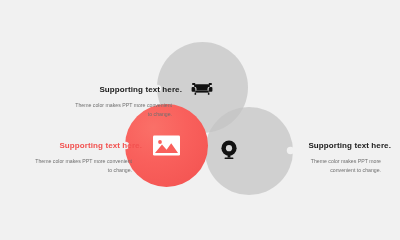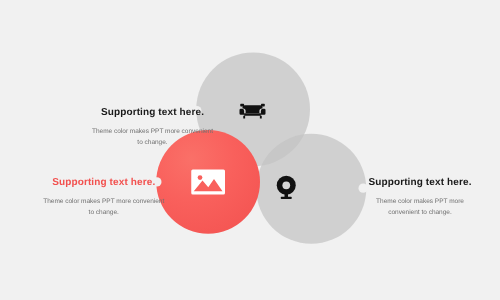--- a/index.html
+++ b/index.html
@@ -67,21 +67,21 @@
     background: #f1f1f1;
     box-shadow: 0 0 0 1.2px #f1f1f1;
   }
   .notch-top   { left: 155px; top: 86px; }
   .notch-red   { left: 123px; top: 143px; }
   .notch-right { left: 288px; top: 148px; }
 
   
   .text-block {
     position: absolute;
-    text-align: center;
+    text-align: right;
   }
   .tb-top   { left: 62px;  top: 86px;  width: 120px; }
   .tb-left  { left: 24px;  top: 142px; width: 118px; }
   .tb-right { left: 281px; top: 142px; width: 110px; }
 
   .tb-title {
     font-size: 8px;
     font-weight: bold;
     color: #1a1a1a;
     letter-spacing: 0.1px;

